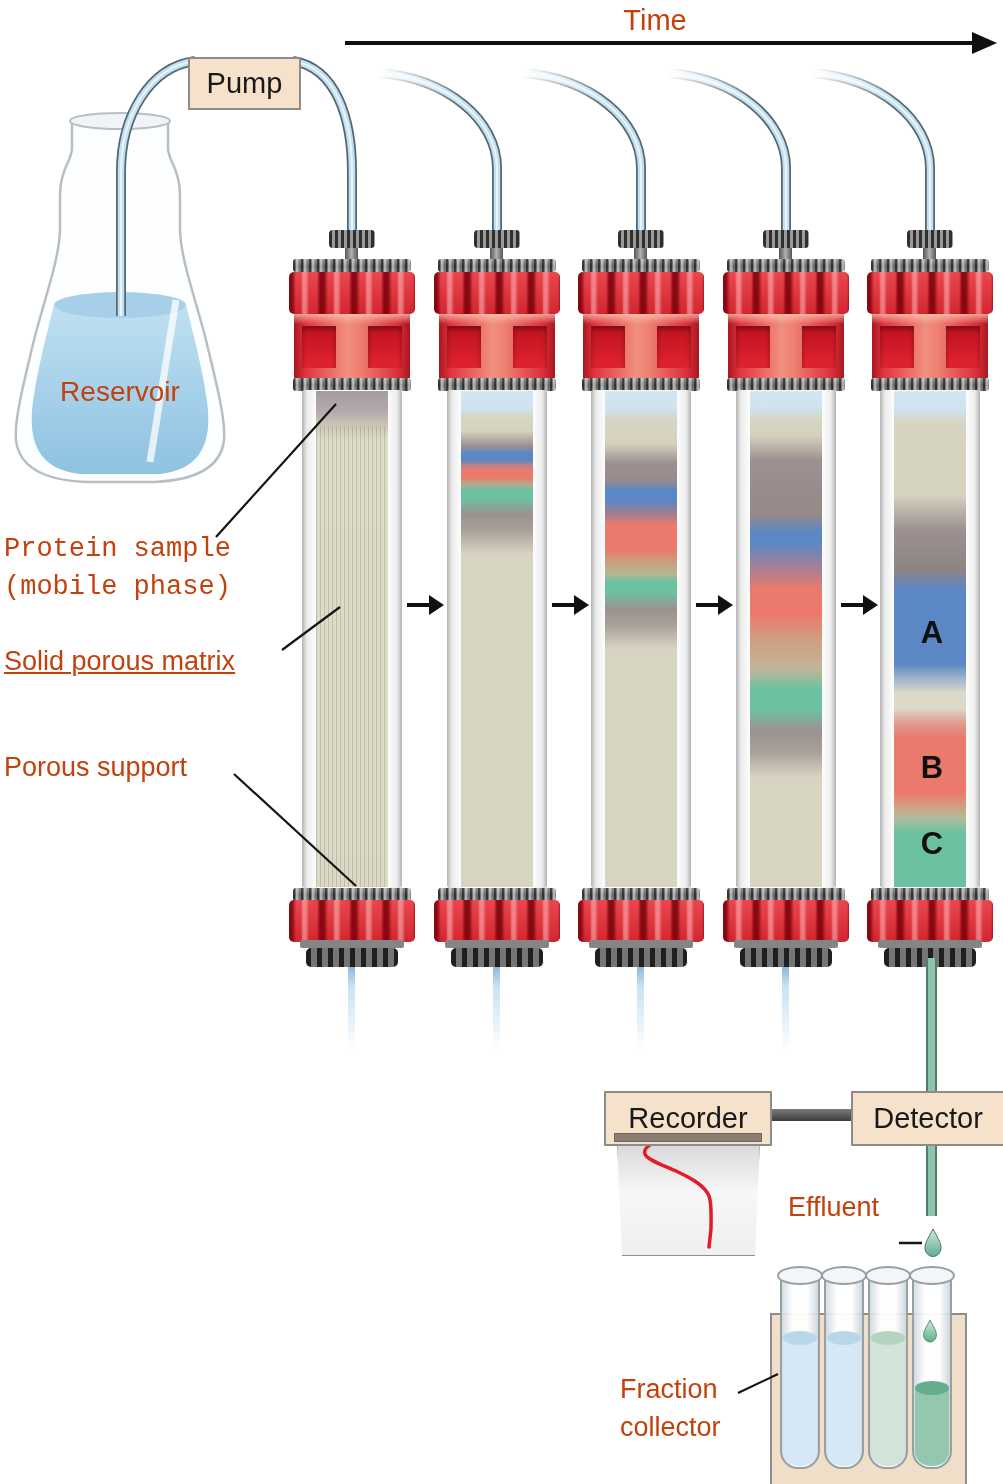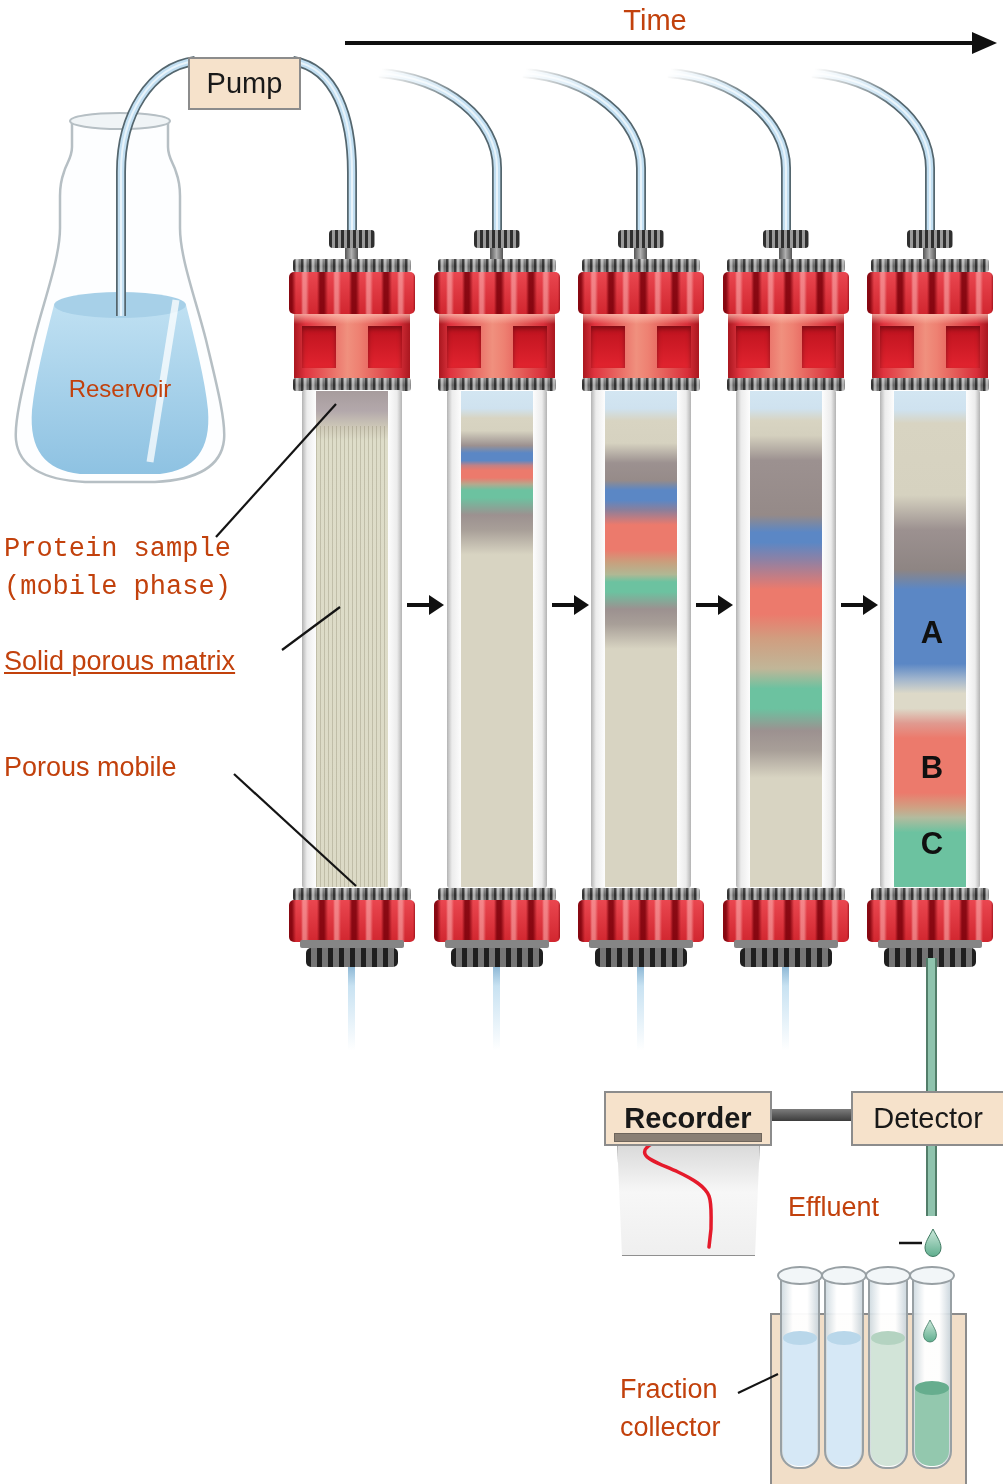--- a/index.html
+++ b/index.html
@@ -4,32 +4,32 @@
 <style>
   html,body{margin:0;padding:0;background:#fff;}
   #canvas{position:relative;width:1003px;height:1484px;background:#fff;overflow:hidden;
           font-family:"Liberation Sans",sans-serif;color:#141414;}
   svg{display:block;}
   .layer{position:absolute;left:0;top:0;pointer-events:none;}
 
   
   .lbl{position:absolute;font-size:27px;line-height:1.42;color:#c2410c;white-space:nowrap;}
   .lbl-time{left:560px;top:0px;width:190px;text-align:center;font-size:29px;}
-  .lbl-reservoir{left:40px;top:372px;width:160px;text-align:center;font-size:24px;}
+  .lbl-reservoir{left:40px;top:372px;width:160px;text-align:center;font-size:28px;}
   .lbl-protein{left:4px;top:530px;font-family:Liberation Mono, monospace;}
   .lbl-matrix{left:4px;top:642px;text-decoration:underline;}
   .lbl-porous{left:4px;top:748px;}
   .lbl-effluent{left:788px;top:1188px;}
   .lbl-fraction{left:620px;top:1370px;}
 
   
   .io-box{position:absolute;background:#f6e2cb;border:2px solid #8c8c8c;display:flex;
           align-items:center;justify-content:center;font-size:29px;color:#191919;z-index:6;}
   .pump-box{left:188px;top:37px;width:109px;height:49px;margin-top:20px;}
-  .recorder-box{left:604px;top:1091px;width:164px;height:51px;font-weight:bold;}
+  .recorder-box{left:604px;top:1091px;width:164px;height:51px;}
   .detector-box{left:851px;top:1091px;width:150px;height:51px;}
   .recorder-slot{position:absolute;left:8px;right:8px;bottom:2px;height:7px;background:#8a7f74;
                  border:1px solid #6e655c;}
   .connector-bar{position:absolute;left:766px;top:1109px;width:87px;height:12px;z-index:5;
                  background:linear-gradient(180deg,#7c7c7c,#3c3c3c);}
   .green-tube{position:absolute;left:926px;top:958px;width:7px;height:258px;z-index:4;
               background:#8fc3ad;border-left:2px solid #527d69;border-right:2px solid #527d69;}
 
   
   .paper{position:absolute;left:617px;top:1140px;width:141px;height:114px;z-index:5;
@@ -368,20 +368,20 @@
 
   <div class="lbl lbl-time">Time</div>
   <div class="lbl lbl-reservoir">Reservoir</div>
   <div class="lbl lbl-protein">
     <div>Protein sample</div>
     <div>(mobile phase)</div>
   </div>
   <div class="lbl lbl-matrix">
     <div>Solid porous matrix</div>
   </div>
-  <div class="lbl lbl-porous">Porous mobile</div>
+  <div class="lbl lbl-porous">Porous support</div>
   <div class="lbl lbl-effluent">Effluent</div>
   <div class="lbl lbl-fraction">
     <div>Fraction</div>
     <div>collector</div>
   </div>
 
 </div>
 
 </body></html>

